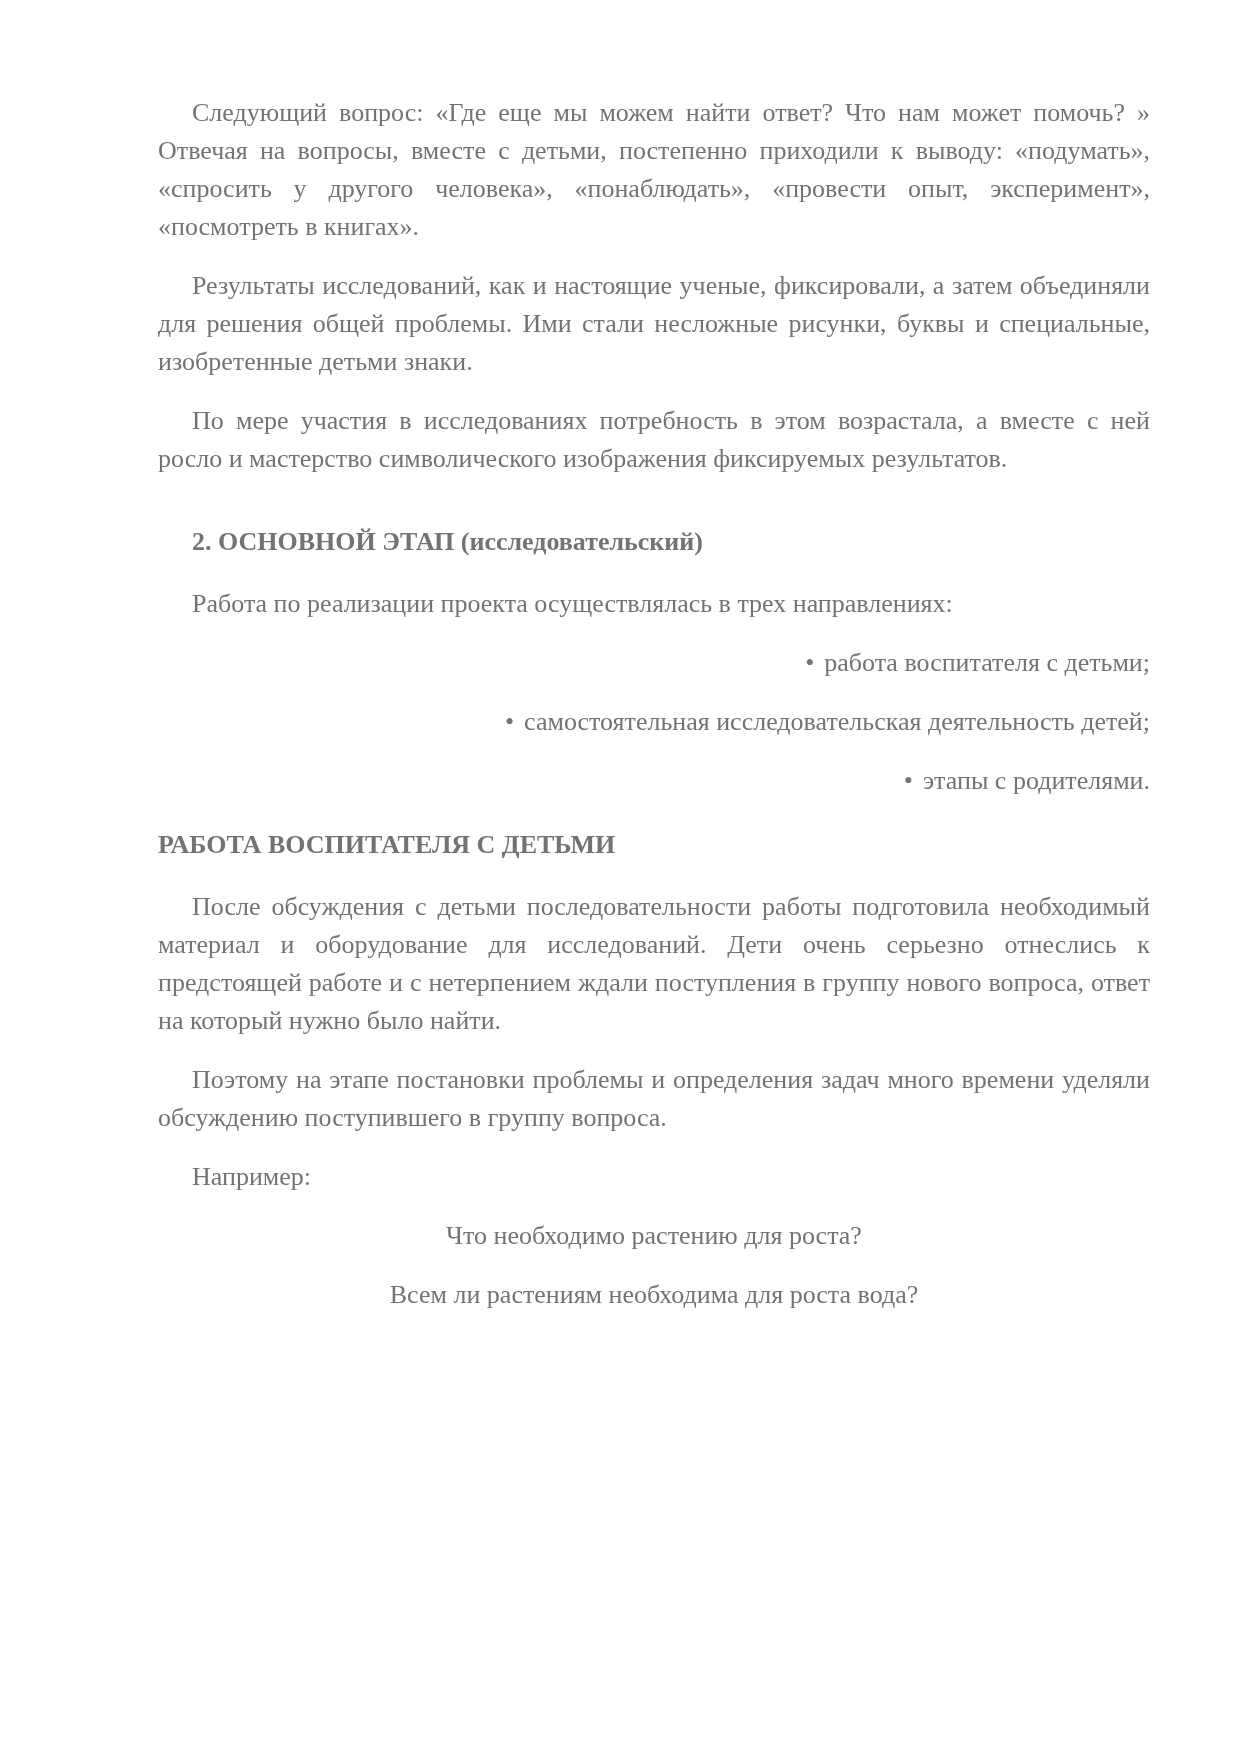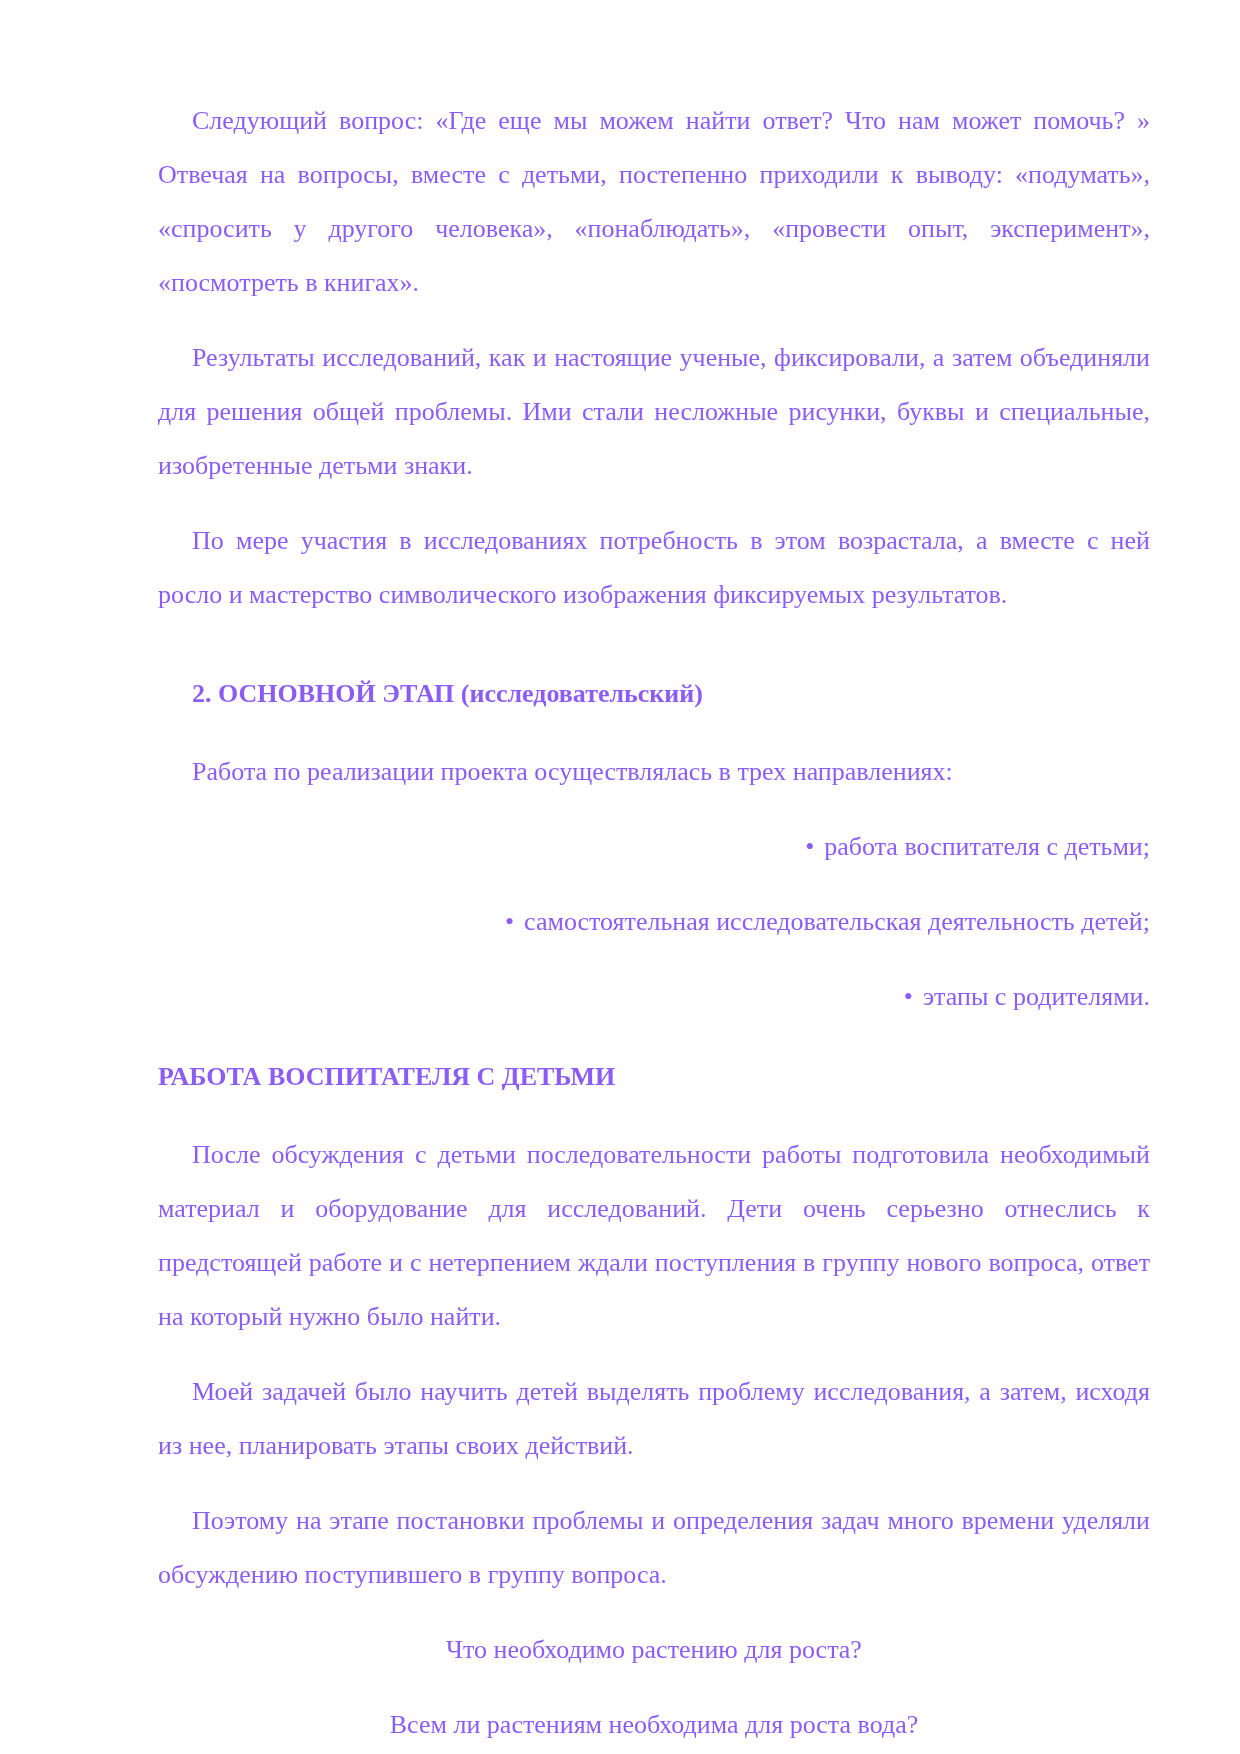--- a/index.html
+++ b/index.html
@@ -14,22 +14,22 @@
     background: #ffffff;
     overflow: hidden;
   }
   .content {
     box-sizing: border-box;
     width: 100%;
     height: 100%;
     padding: 94px 90px 0 158px;
     font-family: "Liberation Serif", "DejaVu Serif", serif;
     font-size: 26px;
-    line-height: 54px;
-    color: #8b5cf6;
+    line-height: 38px;
+    color: #737373;
   }
   .block {
     margin: 0 0 21px 0;
   }
   .paragraph {
     text-align: justify;
     text-indent: 34px;
   }
   .section-heading {
     font-weight: bold;
@@ -62,18 +62,18 @@
       <div class="block paragraph">Следующий вопрос: «Где еще мы можем найти ответ? Что нам может помочь? » Отвечая на вопросы, вместе с детьми, постепенно приходили к выводу: «подумать», «спросить у другого человека», «понаблюдать», «провести опыт, эксперимент», «посмотреть в книгах».</div>
       <div class="block paragraph">Результаты исследований, как и настоящие ученые, фиксировали, а затем объединяли для решения общей проблемы. Ими стали несложные рисунки, буквы и специальные, изобретенные детьми знаки.</div>
       <div class="block paragraph">По мере участия в исследованиях потребность в этом возрастала, а вместе с ней росло и мастерство символического изображения фиксируемых результатов.</div>
       <div class="block section-heading">2. ОСНОВНОЙ ЭТАП (исследовательский)</div>
       <div class="block paragraph">Работа по реализации проекта осуществлялась в трех направлениях:</div>
       <div class="block bullet-item"><span class="bullet-marker">•</span><span>работа воспитателя с детьми;</span></div>
       <div class="block bullet-item"><span class="bullet-marker">•</span><span>самостоятельная исследовательская деятельность детей;</span></div>
       <div class="block bullet-item"><span class="bullet-marker">•</span><span>этапы с родителями.</span></div>
       <div class="block centered-heading">РАБОТА ВОСПИТАТЕЛЯ С ДЕТЬМИ</div>
       <div class="block paragraph">После обсуждения с детьми последовательности работы подготовила необходимый материал и оборудование для исследований. Дети очень серьезно отнеслись к предстоящей работе и с нетерпением ждали поступления в группу нового вопроса, ответ на который нужно было найти.</div>
-      <div class="block paragraph">Моей задачей было научить детей выделять проблему исследования, а затем, исходя из нее, планировать этапы своих действий.</div>
       <div class="block paragraph">Поэтому на этапе постановки проблемы и определения задач много времени уделяли обсуждению поступившего в группу вопроса.</div>
+      <div class="block paragraph">Например:</div>
       <div class="block question-line">Что необходимо растению для роста?</div>
       <div class="block question-line">Всем ли растениям необходима для роста вода?</div>
     </div>
 </div>
 
 </body></html>

